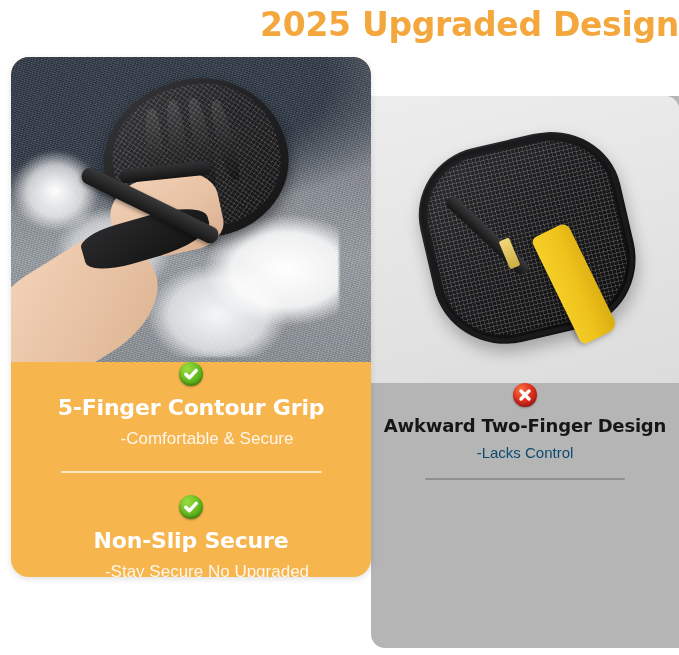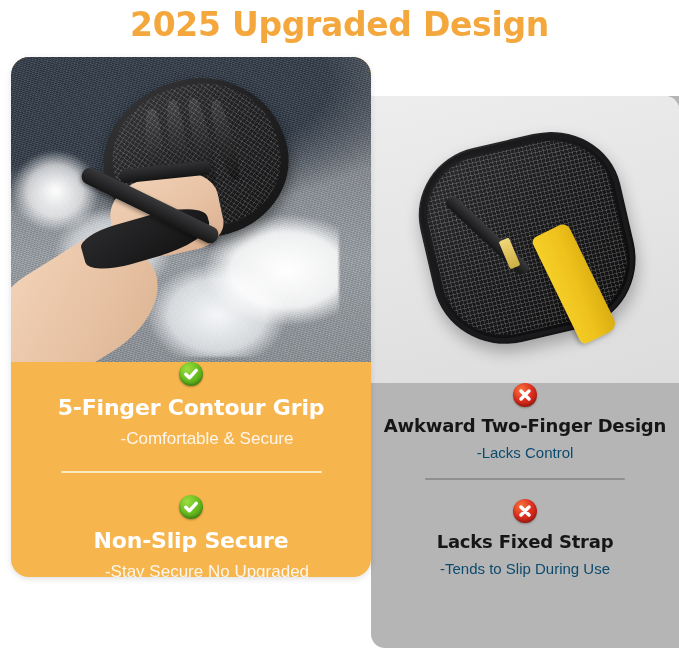--- a/index.html
+++ b/index.html
@@ -17,21 +17,21 @@
   }
 
   
   .page-title {
     position: absolute;
     left: 0;
     top: 0;
     width: 679px;
     height: 50px;
     line-height: 50px;
-    text-align: center;
+    text-align: right;
     font-family: "DejaVu Sans", sans-serif;
     font-weight: bold;
     font-size: 33px;
     letter-spacing: -0.3px;
     color: #f3a73c;
     white-space: nowrap;
   }
 
   
   .panel-con {
@@ -367,29 +367,20 @@
           <path d="M8 8 L16 16 M16 8 L8 16" stroke="#ffffff" stroke-width="3.4" stroke-linecap="round"></path>
         </svg>
       </span>
       <div class="feat-title">Awkward Two-Finger Design</div>
       <div class="feat-sub">-Lacks Control</div>
     </div>
 
     <div class="divider-con"></div>
     <div class="spacer-con"></div>
 
-    <div class="feature con">
-      <span class="badge badge-no">
-        <svg width="24" height="24" viewBox="0 0 24 24">
-          <path d="M8 8 L16 16 M16 8 L8 16" stroke="#ffffff" stroke-width="3.4" stroke-linecap="round"></path>
-        </svg>
-      </span>
-      <div class="feat-title">Lacks Fixed Strap</div>
-      <div class="feat-sub">-Tends to Slip During Use</div>
-    </div>
 
   </div>
 </div>
 
 <div class="panel-pro">
 
   <div class="photo">
     <div class="carpet"></div>
     <div class="carpet-tex"></div>
     <div class="foam-left"></div>

